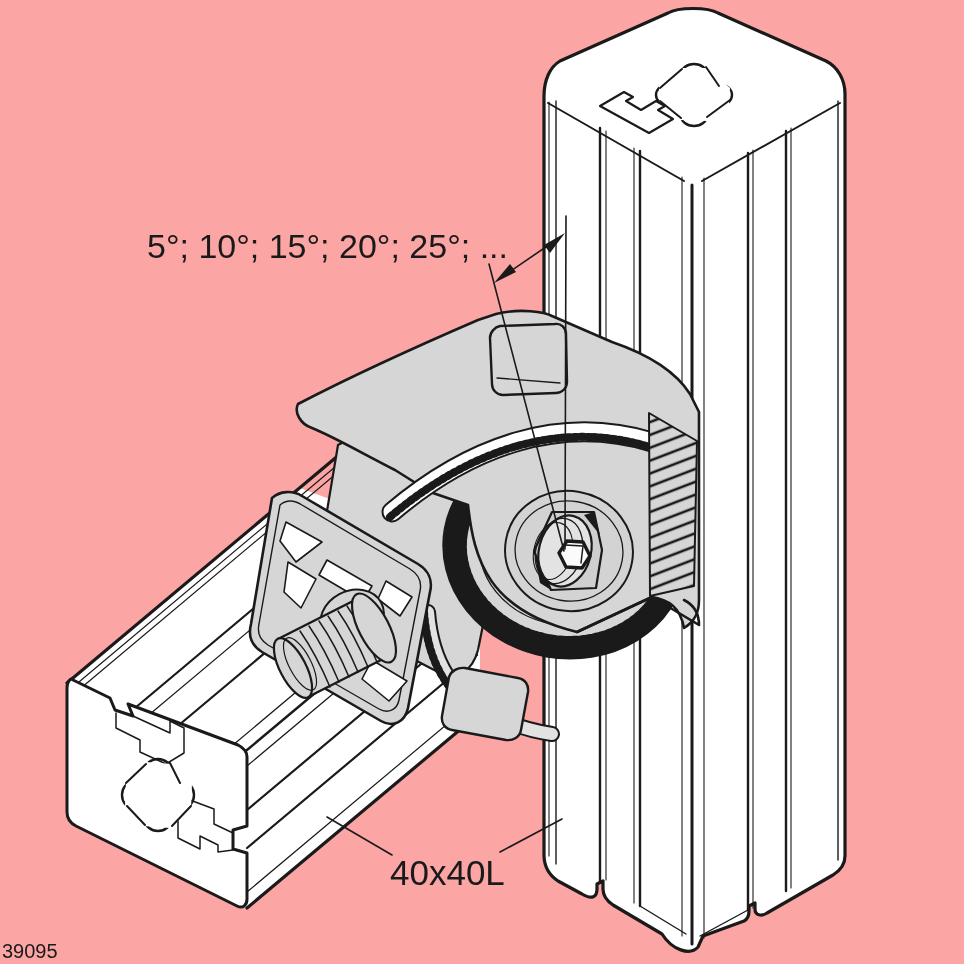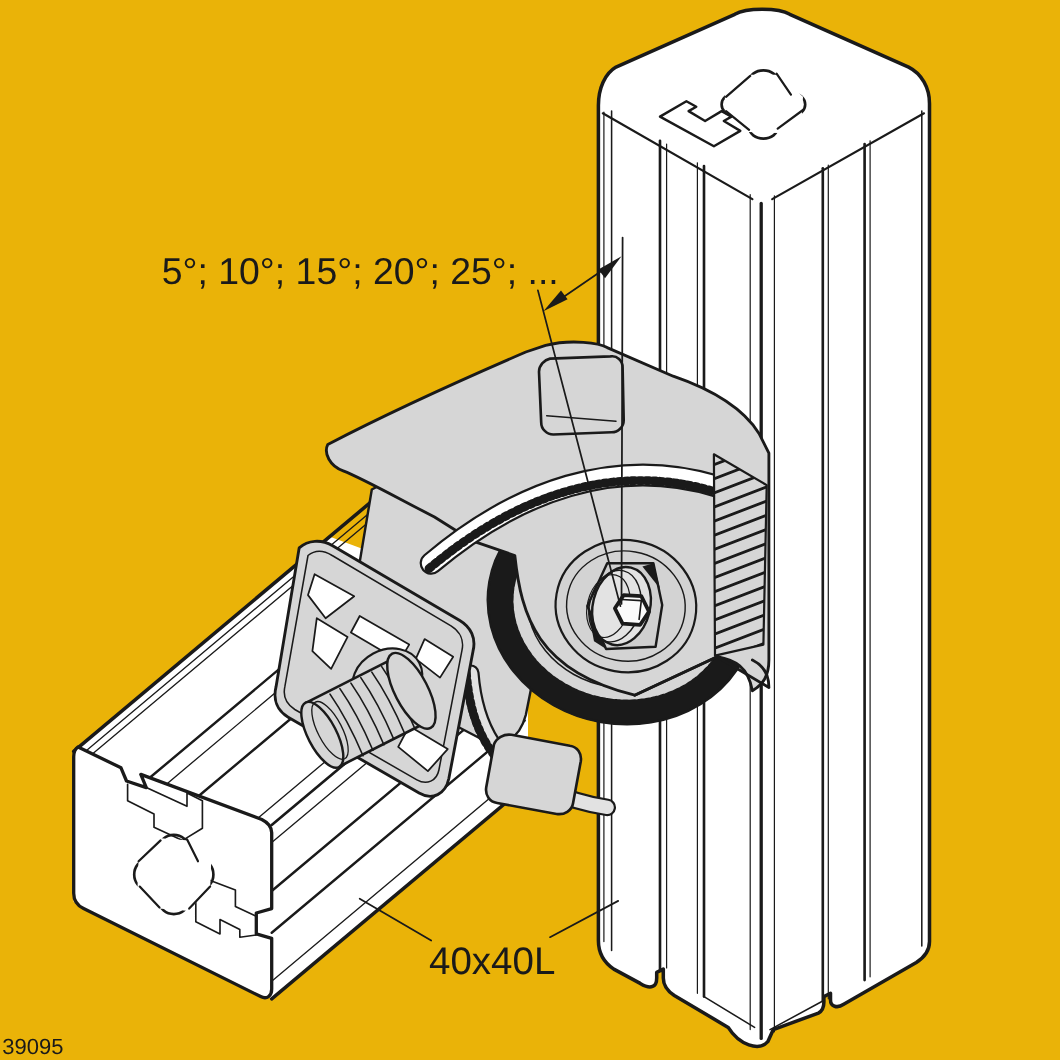--- a/index.html
+++ b/index.html
@@ -1,16 +1,16 @@
 <!DOCTYPE html>
 <html><head>
 <meta charset="utf-8">
 <style>
   html,body{margin:0;padding:0;background:#ffffff;}
-  .stage{position:relative;width:964px;height:964px;background:#eab308;overflow:hidden;
+  .stage{position:relative;width:964px;height:964px;background:#fca5a5;overflow:hidden;
          font-family:"Liberation Sans", sans-serif;}
   svg{display:block;}
   text{font-family:"Liberation Sans", sans-serif;fill:#1a1a1a;}
   .angle-label{font-size:34px;}
   .profile-label{font-size:35px;}
   .figure-number{font-size:20px;}
 </style>
 </head>
 <body>
 

